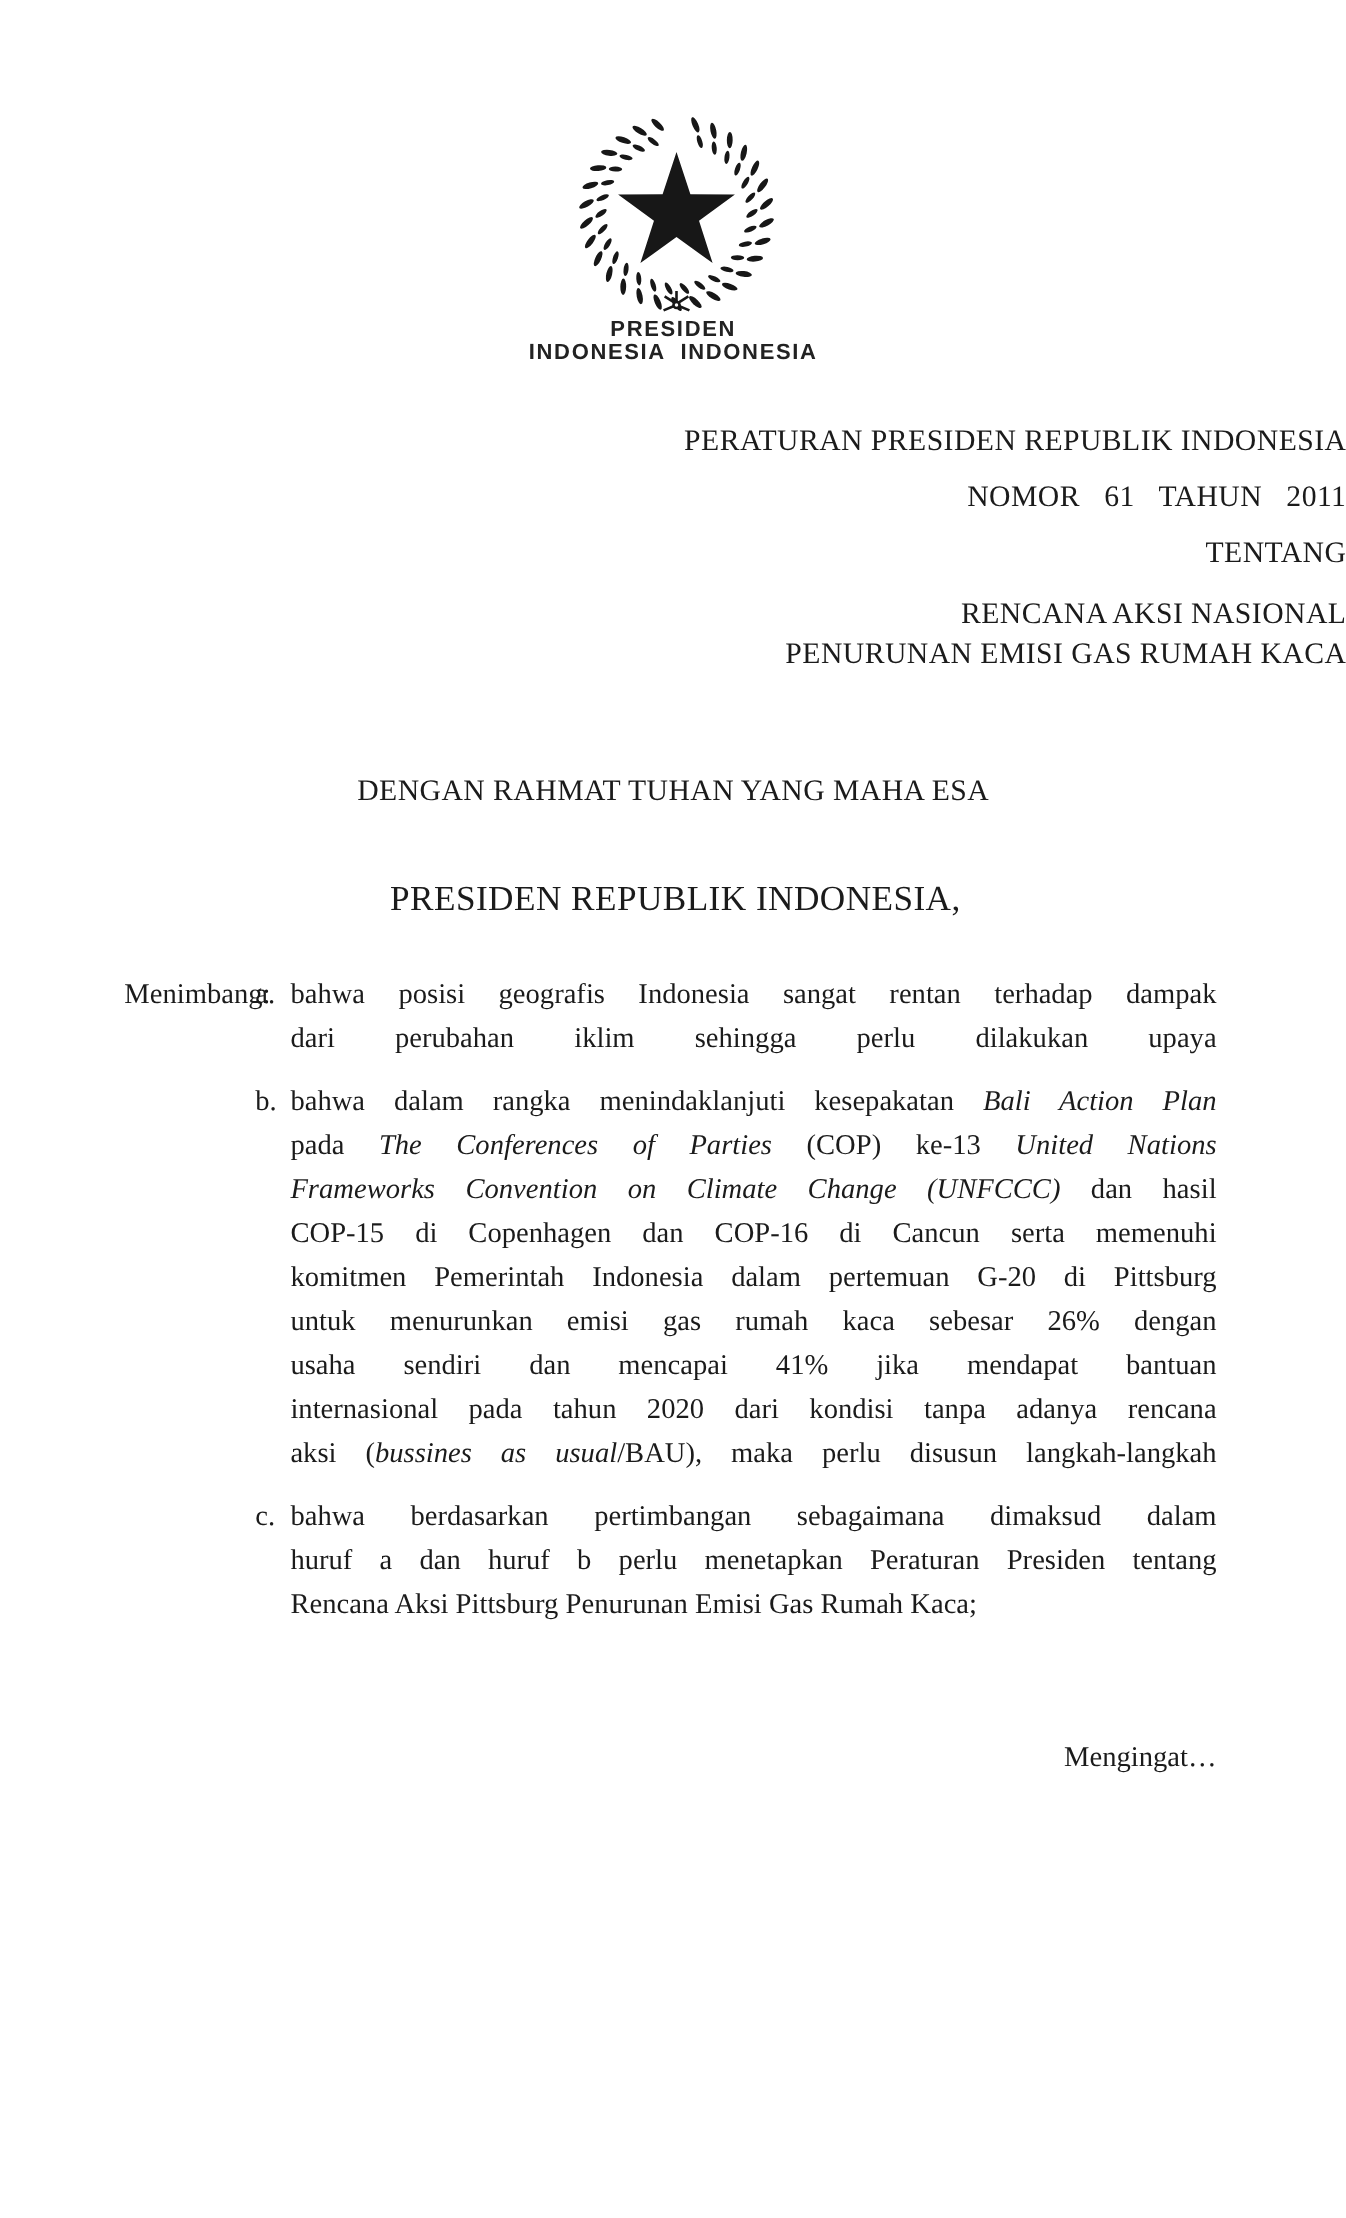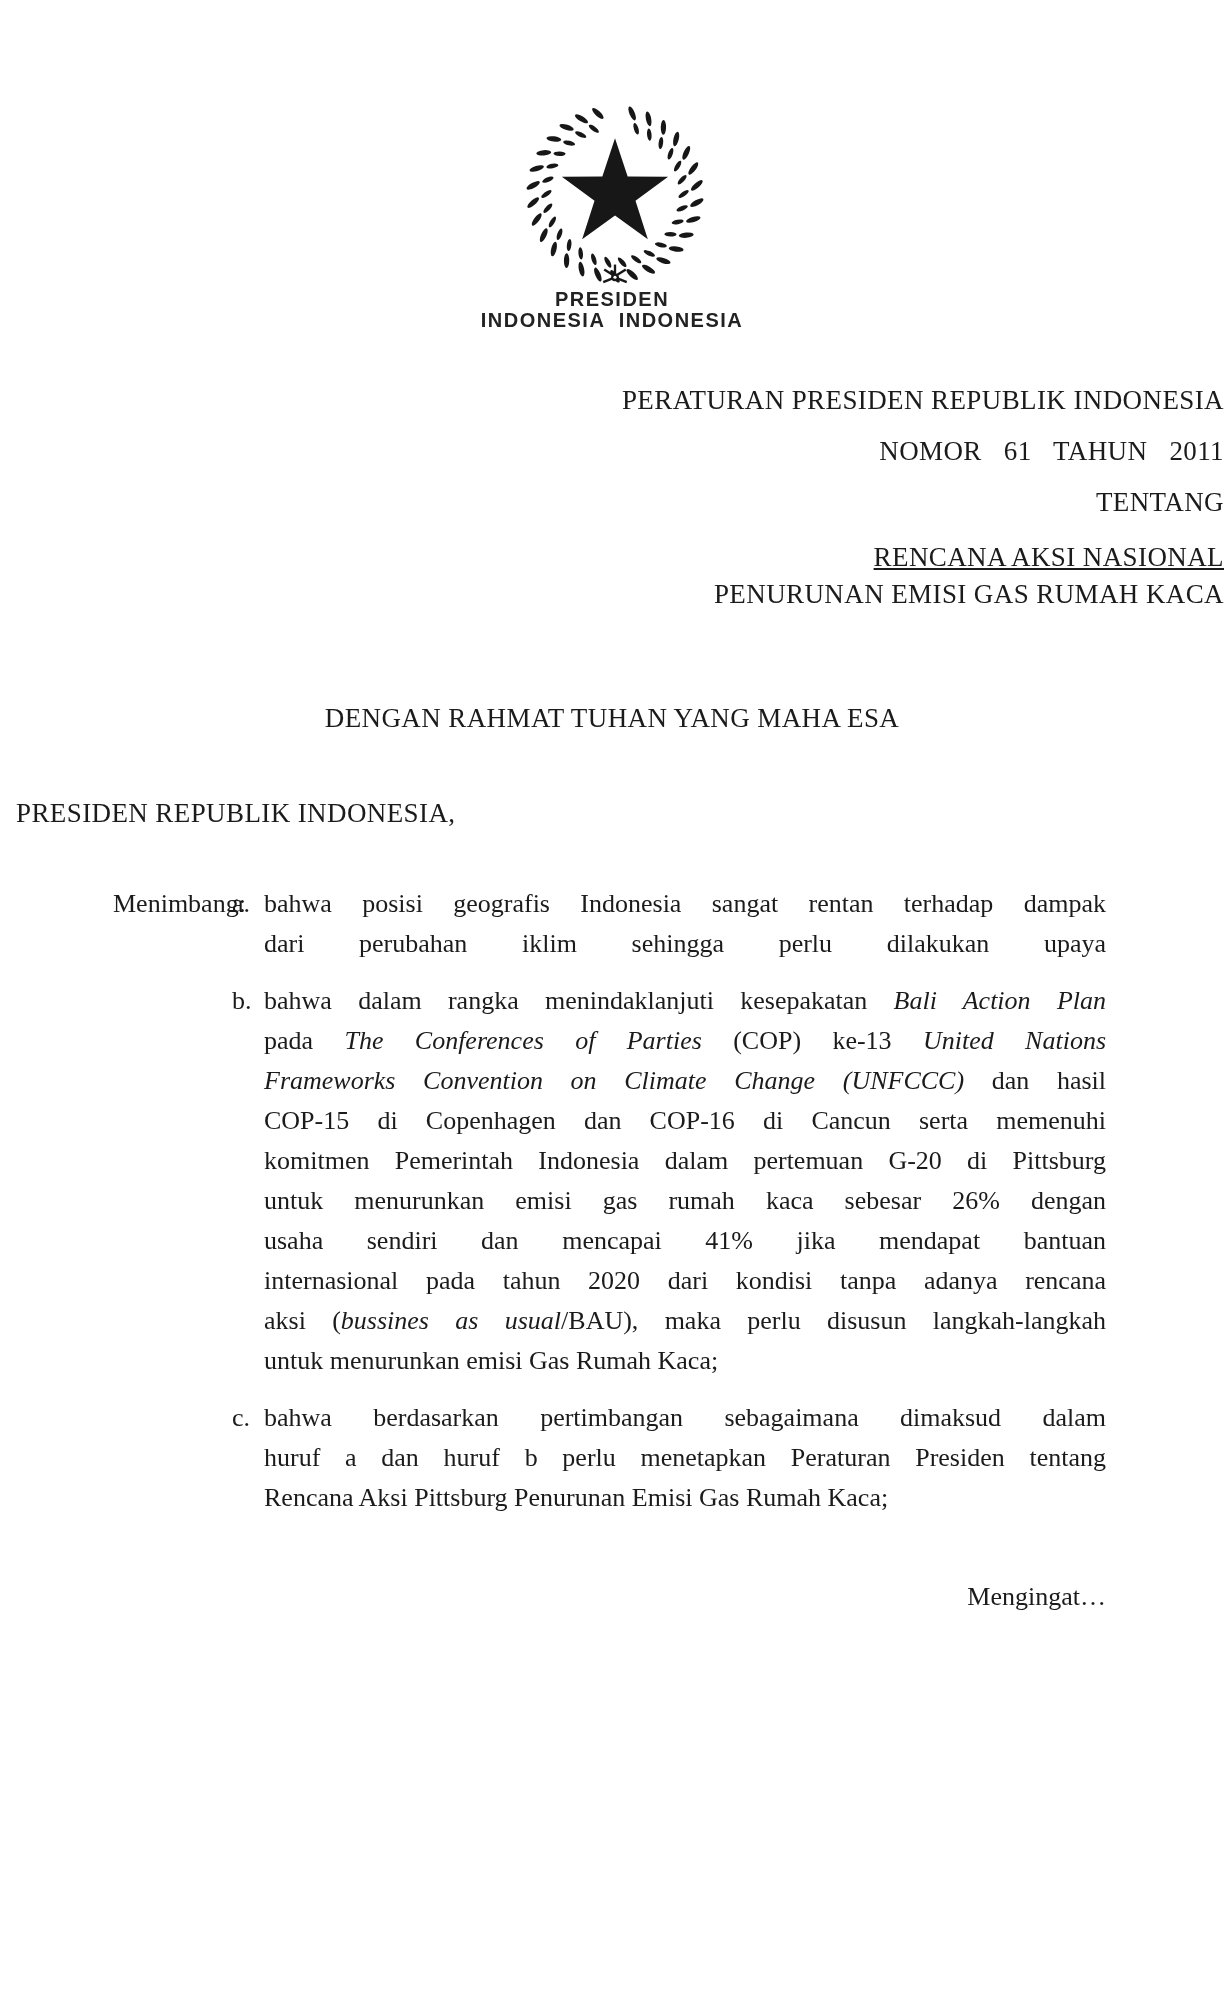--- a/index.html
+++ b/index.html
@@ -33,30 +33,30 @@
   
   .title-block {
     position:absolute; left:0; right:0; top:386px;
     text-align:right;
     font-size:27px; line-height:28px;
     letter-spacing:0.4px;
   }
   .title-block .tl { margin:0; }
   .tl-nomor   { margin-top:23px !important; word-spacing:0.55em; }
   .tl-tentang { margin-top:23px !important; }
-  .tl-ran     { margin-top:27px !important;text-decoration:underline; }
+  .tl-ran     { margin-top:27px !important; }
   .tl-gas     { margin-top:9px  !important;padding-left:40px; }
 
   .invocation {
     position:absolute; left:0; right:0; top:703px;
     text-align:center; font-size:27px; letter-spacing:0.4px;
   }
   .authority {
-    position:absolute; left:16px; right:0; top:798px;
-    font-size:27px; letter-spacing:0.4px;
+    position:absolute; left:4px; right:0; top:798px;
+    text-align:center; font-size:32px; letter-spacing:0.4px;
   }
 
   
   .menimbang {
     position:absolute; left:113px; top:884px;
     display:grid; grid-template-columns:119px 874px;
     font-size:26px; line-height:40px;
   }
   .menimbang-label { grid-column:1; }
   .cons-items { grid-column:2; display:flex; flex-direction:column; gap:17px; }
@@ -187,21 +187,20 @@
         <div class="item-text">
           <div class="jline"><span>bahwa dalam rangka menindaklanjuti kesepakatan </span><span class="it">Bali Action Plan</span></div>
           <div class="jline"><span>pada </span><span class="it">The Conferences of Parties</span><span> (COP) ke-13 </span><span class="it">United Nations</span></div>
           <div class="jline"><span class="it">Frameworks Convention on Climate Change (UNFCCC)</span><span> dan hasil</span></div>
           <div class="jline"><span>COP-15 di Copenhagen dan COP-16 di Cancun serta memenuhi</span></div>
           <div class="jline"><span>komitmen Pemerintah Indonesia dalam pertemuan G-20 di Pittsburg</span></div>
           <div class="jline"><span>untuk menurunkan emisi gas rumah kaca sebesar 26% dengan</span></div>
           <div class="jline"><span>usaha sendiri dan mencapai 41% jika mendapat bantuan</span></div>
           <div class="jline"><span>internasional pada tahun 2020 dari kondisi tanpa adanya rencana</span></div>
           <div class="jline"><span>aksi (</span><span class="it">bussines as usual</span><span>/BAU), maka perlu disusun langkah-langkah</span></div>
-          <div class="jline last"><span>untuk menurunkan emisi Gas Rumah Kaca;</span></div>
         </div>
       </div>
 
       <div class="cons-item">
         <div class="item-letter">c.</div>
         <div class="item-text">
           <div class="jline"><span>bahwa berdasarkan pertimbangan sebagaimana dimaksud dalam</span></div>
           <div class="jline"><span>huruf a dan huruf b perlu menetapkan Peraturan Presiden tentang</span></div>
           <div class="jline last"><span>Rencana Aksi Pittsburg Penurunan Emisi Gas Rumah Kaca;</span></div>
         </div>

